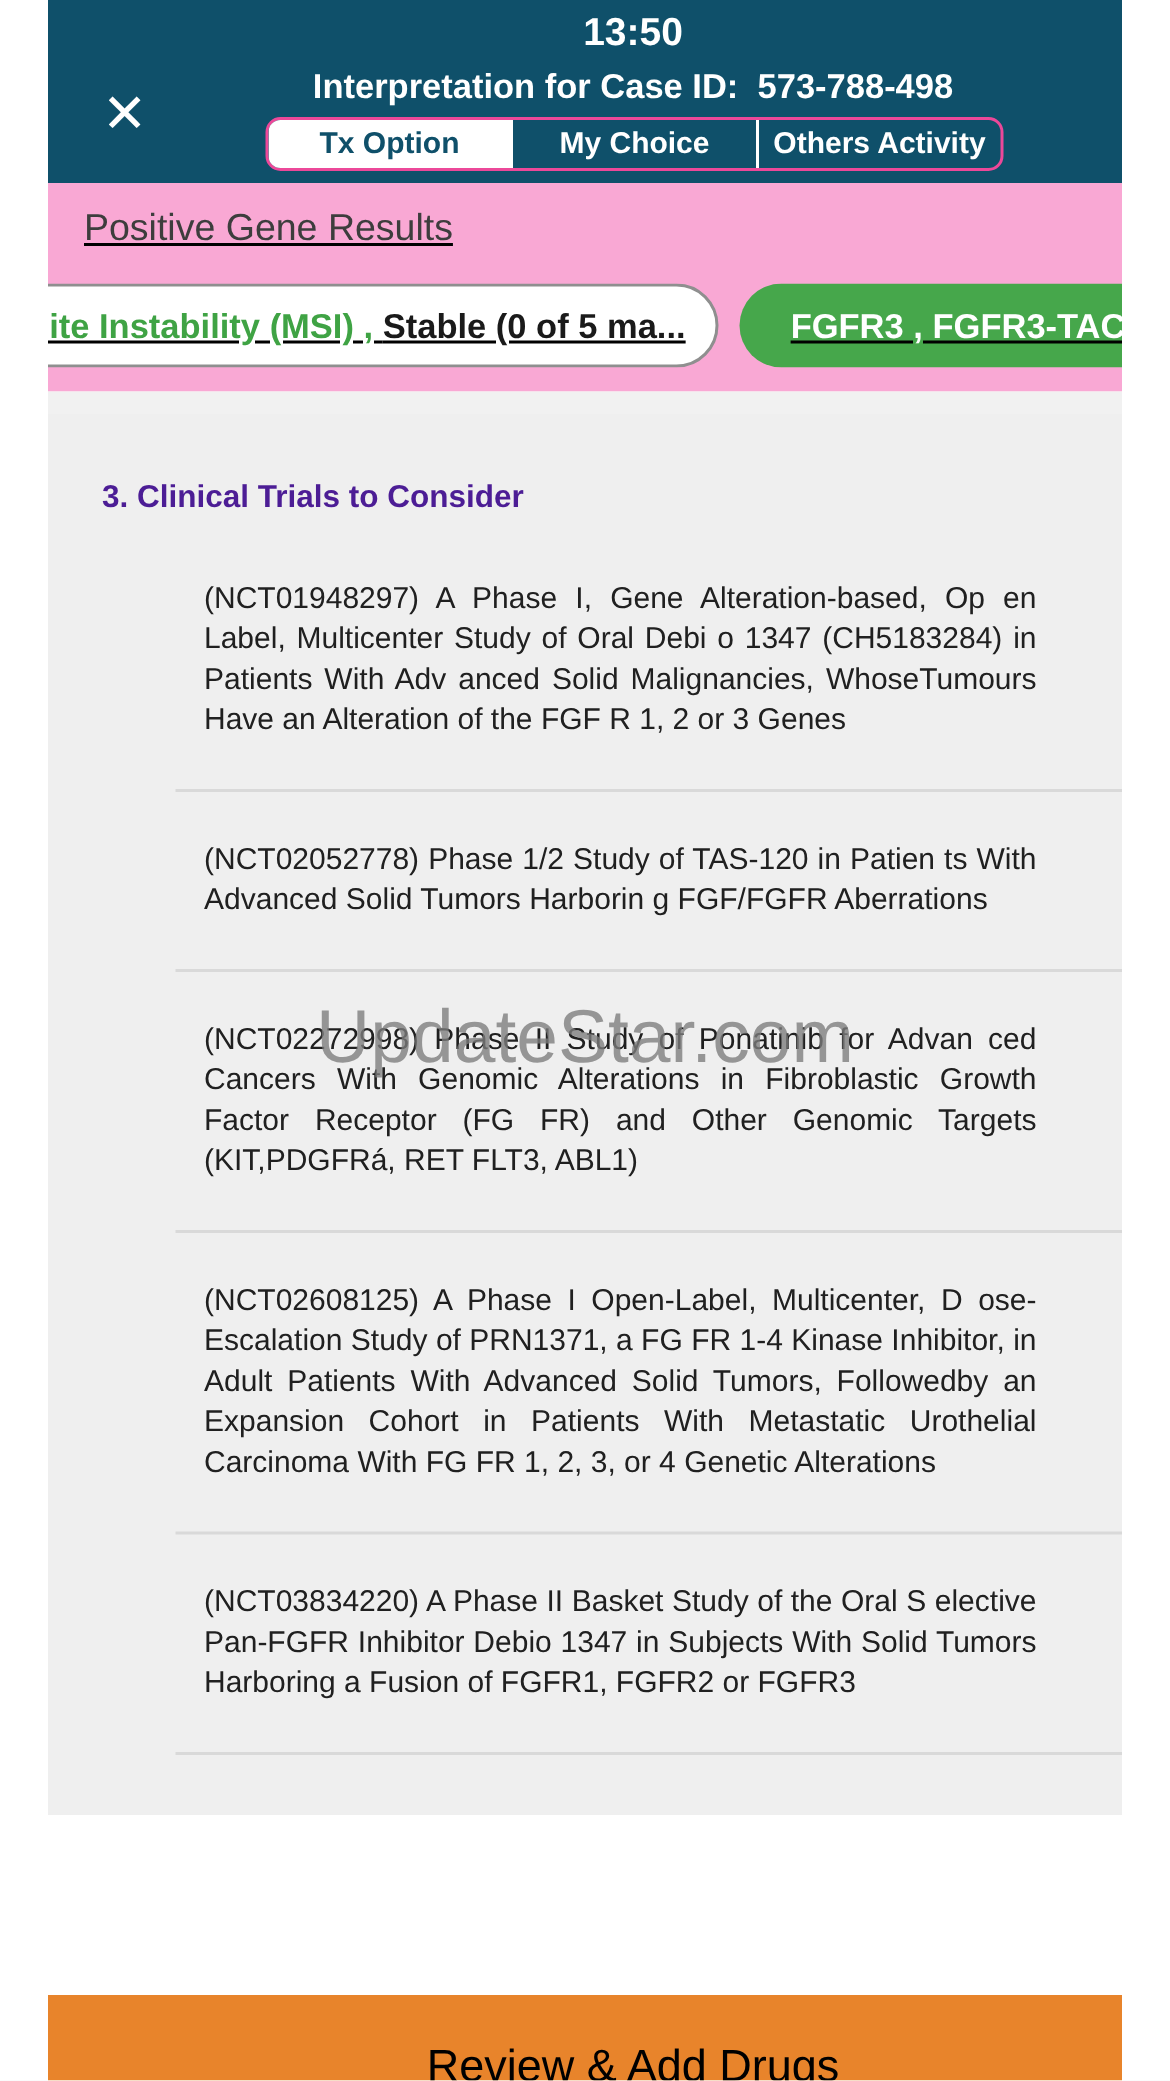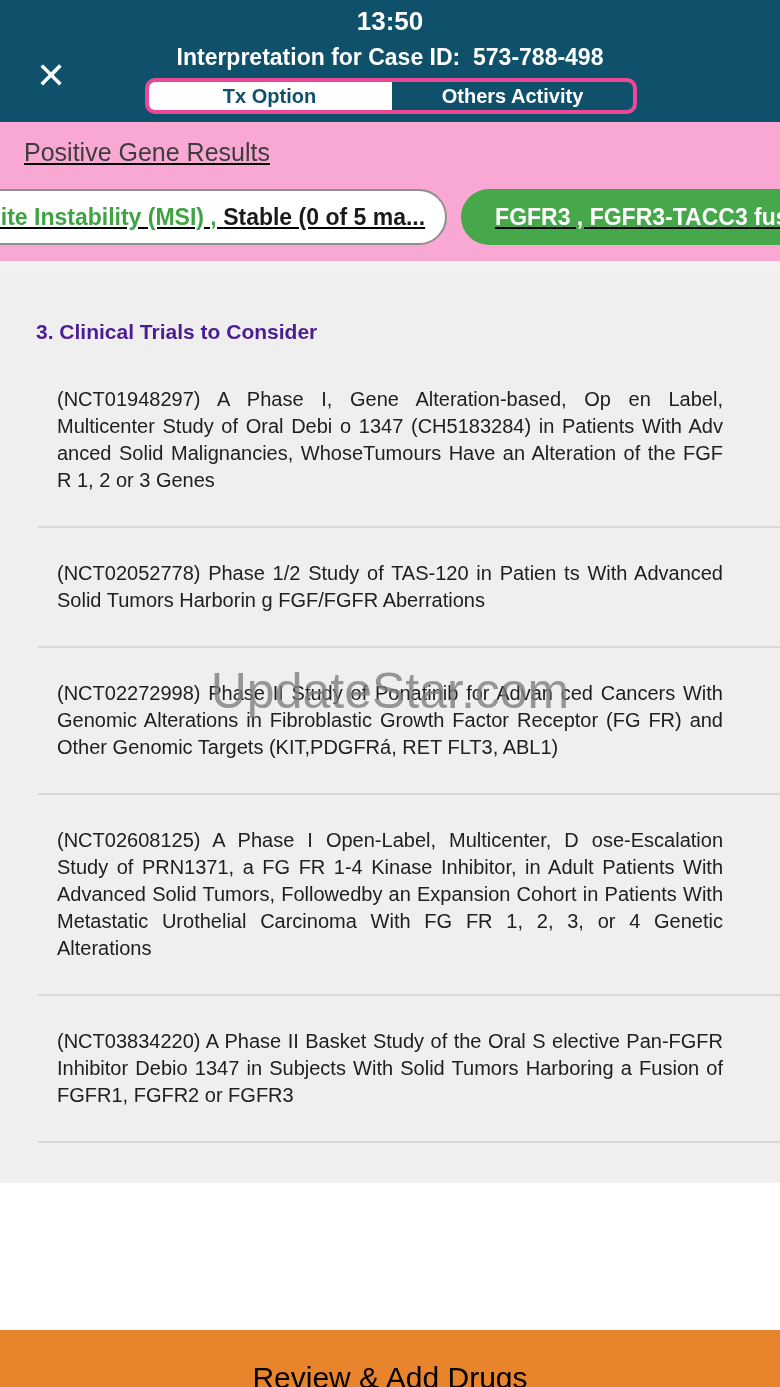--- a/index.html
+++ b/index.html
@@ -1,29 +1,29 @@
 <!DOCTYPE html>
 <html><head>
 <meta charset="utf-8">
 <style>
   * { margin:0; padding:0; box-sizing:border-box; }
   html,body { background:#ffffff; }
   body { font-family:"Liberation Sans","DejaVu Sans",sans-serif; }
-  .screen { position:relative; width:780px; height:1387px; overflow:hidden; background:#ffffff; margin:0 auto; }
+  .screen { position:relative; width:716px; height:1387px; overflow:hidden; background:#ffffff; margin:0 auto; }
 
   
   .topbar { position:relative; width:780px; height:122px; background:#0F506A; }
   .status-time { position:absolute; top:6px; left:0; width:100%; text-align:center;
                  color:#fff; font-size:26px; font-weight:600; }
   .title { position:absolute; top:44px; left:0; width:100%; text-align:center;
            color:#fff; font-size:23px; font-weight:700; white-space:pre-wrap; }
   .close { position:absolute; left:36px; top:56px; color:#fff; font-size:36px;
            line-height:40px; font-weight:400; cursor:pointer; }
   .tabs { position:absolute; left:145px; top:78px; width:492px; height:36px;
-          display:flex; border:4px solid #ec4899; border-radius:10px; overflow:hidden; }
+          display:flex; border:2px solid #ec4899; border-radius:10px; overflow:hidden; }
   .tab { flex:1; display:flex; align-items:center; justify-content:center;
          color:#fff; font-size:20px; font-weight:700; cursor:pointer; white-space:nowrap; }
   .tab + .tab { border-left:2px solid #fff; }
   .tab.selected { background:#fff; color:#0F506A; }
 
   
   .gene-section { background:#f9a8d4; padding:14px 0 16px 0;text-decoration:underline; }
   .gene-heading { margin:2px 0 0 24px; font-size:25px; font-weight:400; color:#3d3d3d;
                   white-space:pre-wrap; }
   .pill-row { margin-top:22px; width:780px; overflow:hidden; display:flex;
@@ -36,21 +36,21 @@
   .pill-green { height:56px; background:#46A74B; border-radius:30px; color:#fff;
                 padding:0 34px; margin-left:14px; }
   .strip { height:15px; background:#F1F1F1; }
   .neg-row { margin-top:22px; padding-left:28px; }
   .pill-red { height:57px; border:3px solid #E62C2C; border-radius:28px; color:#E62C2C;
               background:#fff; padding:0 26px; margin-right:13px; }
 
   
   .trials { background:#EFEFEF; min-height:887px; padding-bottom:40px; }
   .trials-heading { padding:44px 0 0 36px; font-size:21px; font-weight:700; color:#4c1d95; }
-  .trial-list { margin-top:10px; }
+  .trial-list { margin-top:10px;padding-left:47px; }
   .trial-item { padding:32px 57px; font-size:20px; line-height:27px; color:#202020;
                 text-align:justify; cursor:pointer; }
   .item-divider { border-top:2px solid #D9D9D9; margin-left:38px; }
 
   .watermark { position:absolute; left:50%; top:662px; transform:translateX(-50%);
                font-size:50px; color:#7D7D7D; opacity:0.78; z-index:5;
                white-space:nowrap; pointer-events:none; }
 
   
   .cta { position:absolute; left:0; top:1292px; width:780px; height:95px; z-index:10;
@@ -61,20 +61,21 @@
 <body>
 
 <div class="screen">
 
   <header class="topbar">
     <div class="status-time">13:50</div>
     <div class="title">Interpretation for Case ID:  573-788-498</div>
     <div class="close">✕</div>
     <div class="tabs">
       <div class="tab selected">Tx Option</div>
+      <div class="tab">My Choice</div>
       <div class="tab">Others Activity</div>
     </div>
   </header>
 
   <section class="gene-section">
     <h2 class="gene-heading">Positive Gene Results</h2>
     <div class="pill-row">
       <div class="pill pill-outline">
         <span class="green-part">llite Instability (MSI) , </span><span>Stable (0 of 5 ma...</span>
       </div>

